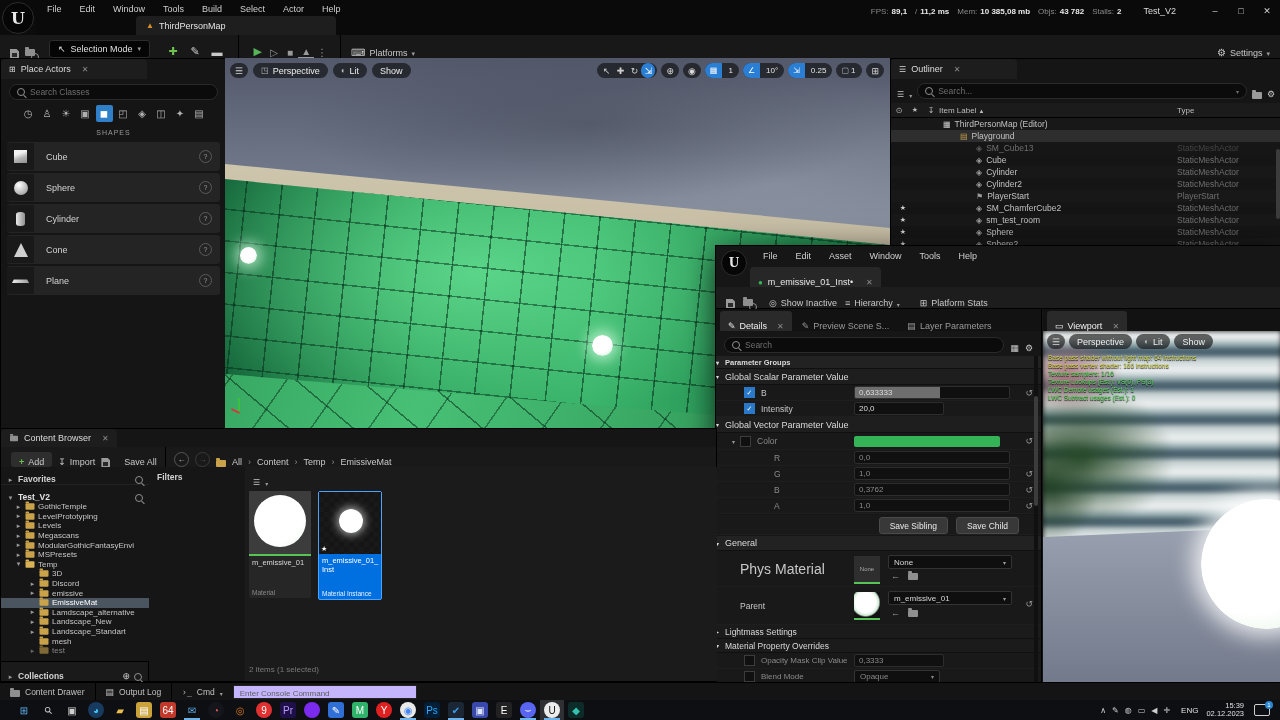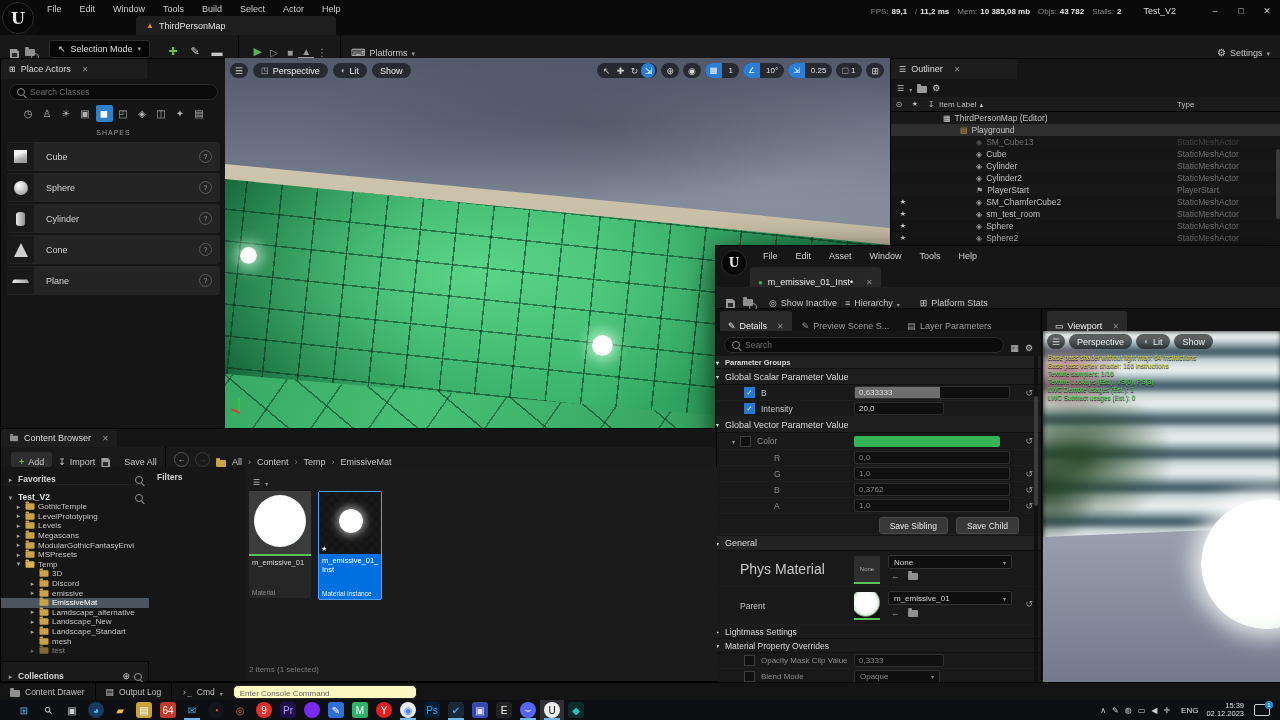--- a/index.html
+++ b/index.html
@@ -327,20 +327,25 @@
 
   <div class="abs panel" style="left:890px;top:58px;width:390px;height:187px;overflow:hidden">
     <div class="ptab" style="width:110px">
       <span style="font-size:8px">☰</span>
       <span>Outliner</span>
       <span class="x">✕</span>
     </div>
     <div class="flex" style="margin:4px 6px;gap:5px">
       <span style="font-size:8px">☰</span>
       <span style="font-size:6px;color:#9a9a9a">▾</span>
+      <div class="searchbox" style="flex:1">
+        <span class="mag"></span>
+        <span>Search...</span>
+        <span style="margin-left:auto;font-size:6px">▾</span>
+      </div>
       <span class="fold" style="background:#9a9a9a"></span>
       <span style="font-size:9px">⚙</span>
     </div>
     <div class="ol-head">
       <span style="width:16px;text-align:center">⊙</span>
       <span style="width:16px;text-align:center;font-size:7px">★</span>
       <span style="width:16px;text-align:center">↧</span>
       <span style="flex:1"><span>Item Label</span> <span style="font-size:6px">▲</span></span>
       <span style="width:104px">Type</span>
     </div>
@@ -884,21 +889,21 @@
     <span class="flex" style="gap:5px;padding:0 10px">
         <span style="font-size:9px">▤</span>
         <span>Output Log</span>
       </span>
     <div class="sep-v"></div>
     <span class="flex" style="gap:5px;padding:0 10px">
         <span style="font-size:8px;font-family:'DejaVu Sans Mono',monospace">›_</span>
         <span>Cmd</span>
         <span style="font-size:6px;color:#9a9a9a">▾</span>
       </span>
-    <span class="flex" style="width:170px;height:12px;background:#fef9c3;border:1px solid #222;border-radius:5px;padding:0 6px;color:#5f5f5f;font-size:8px">Enter Console Command</span>
+    <span class="flex" style="width:170px;height:12px;background:#c4b5fd;border:1px solid #222;border-radius:0;padding:0 6px;color:#5f5f5f;font-size:8px">Enter Console Command</span>
   </div>
 
   <div class="abs taskbar">
     <div style="width:12px"></div>
     <div class="flex">
 
         <div class="tb-ic">
           <span class="tb-g tp" style="color: rgb(90, 180, 240);">⊞</span>
         </div>
 

